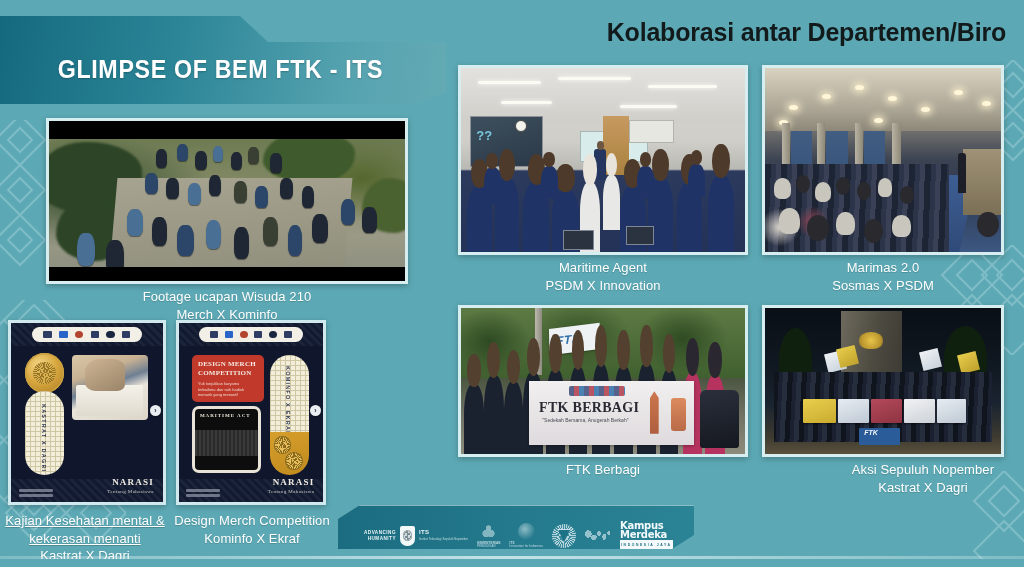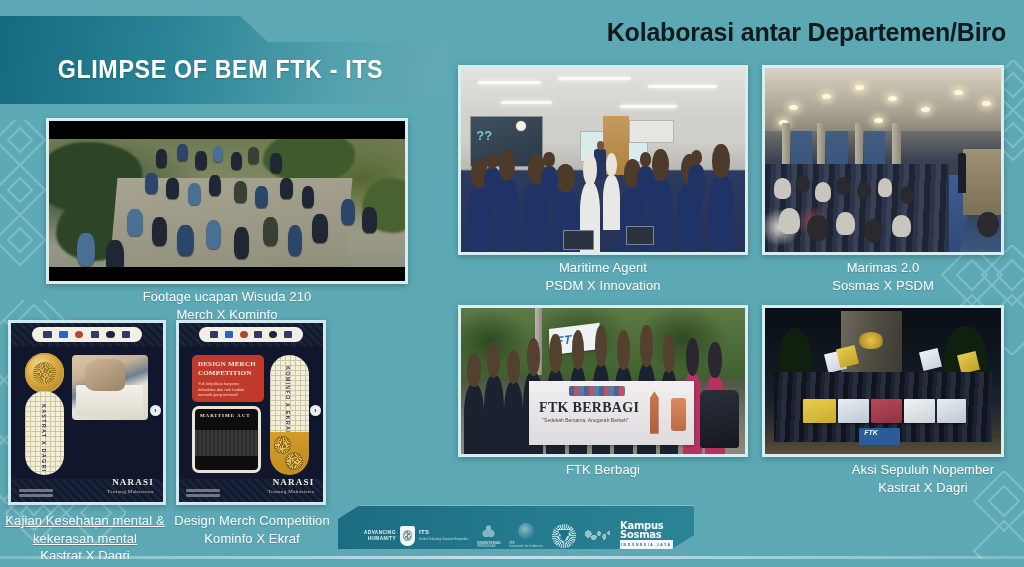--- a/index.html
+++ b/index.html
@@ -603,21 +603,21 @@
         <span></span>
     </div>
     <div class="ig-narasi">
       <span>NARASI</span>
       <small>Tentang Mahasiswa</small>
     </div>
     <div class="ig-dot" style="right:2px;">›</div>
   </div>
   <div class="caption" style="left:0px; top:512px; width:170px;text-decoration:underline;">
     <div>Kajian Kesehatan mental &amp;</div>
-    <div>kekerasan mental</div>
+    <div>kekerasan menanti</div>
     <div>Kastrat X Dagri</div>
   </div>
 
   <div class="frame ig-frame" style="left:176px; top:320px; width:150px; height:185px;">
     <div class="ig-topbar"></div>
     <div class="ig-pill">
       <i></i>
         <i></i>
       <i></i>
         <i></i>
@@ -826,20 +826,20 @@
     </div>
 
     <div class="its-gear">
         <i></i>
       </div>
 
     <div class="map-mark"></div>
 
     <div class="km-logo">
       <b>Kampus</b>
-      <b>Sosmas</b>
+      <b>Merdeka</b>
       <span class="strip">INDONESIA JAYA</span>
     </div>
   </div>
 
   <div id="bottom-rule"></div>
   <div id="bottom-edge"></div>
 </div>
 
 </body></html>

